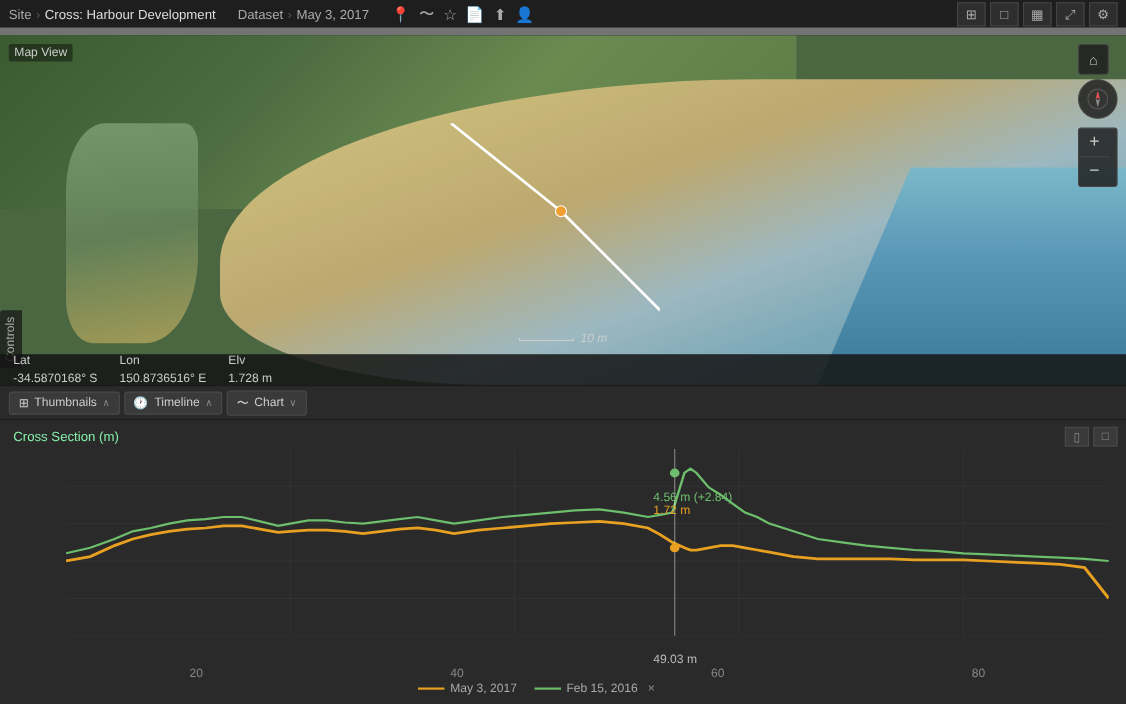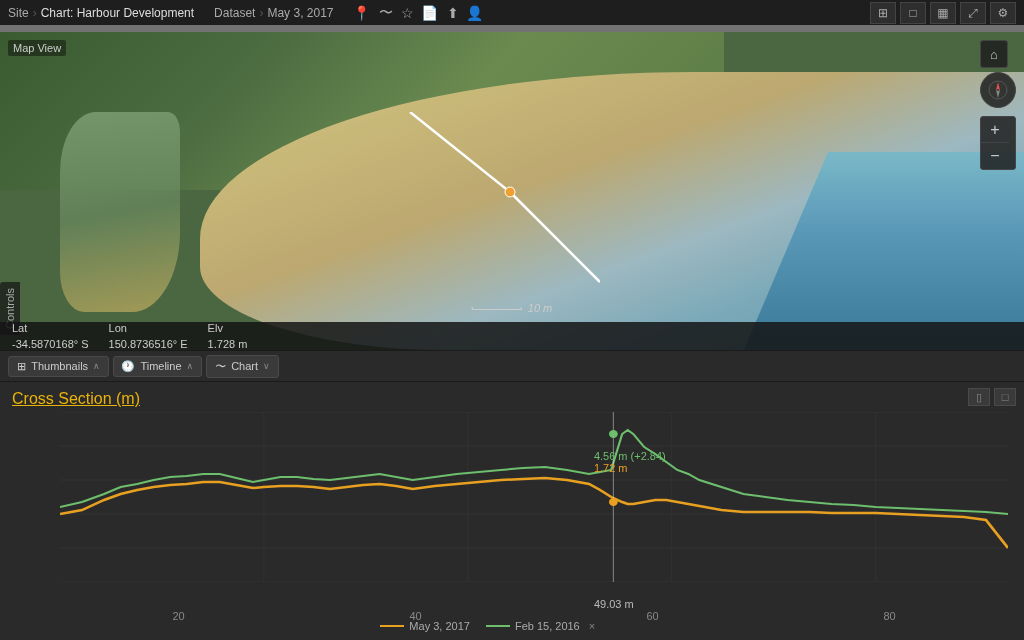--- a/index.html
+++ b/index.html
@@ -226,23 +226,22 @@
     .toolbar-btn .tb-arrow { font-size: 9px; color: #888; }
 
     
     #chart-area {
       height: 258px;
       background: #2a2a2a;
       position: relative;
       padding: 8px 0 0 0;
     }
     .chart-title {
-      color: #eab308; font-size: 16px;
+      color: #86efac; font-size: 12px;
       padding: 0 12px 4px 12px;
-      text-decoration: underline;
     }
     .chart-container {
       position: relative;
       height: 220px;
       padding: 0 16px 0 60px;
     }
     .y-axis {
       position: absolute;
       left: 0; top: 0; bottom: 30px;
       width: 55px;
@@ -303,21 +302,21 @@
       display: block;
     }
   </style>
 </head>
 <body>
 
 <div id="topbar">
   <div class="breadcrumb">
     <span>Site</span>
     <span class="sep">›</span>
-    <span class="current">Chart: Harbour Development</span>
+    <span class="current">Cross: Harbour Development</span>
   </div>
   <div class="dataset-info">
     <span>Dataset</span>
     <span class="dsep">›</span>
     <span>May 3, 2017</span>
   </div>
   <div class="top-icons">
     <span class="top-icon">📍</span>
     <span class="top-icon">〜</span>
     <span class="top-icon">☆</span>

